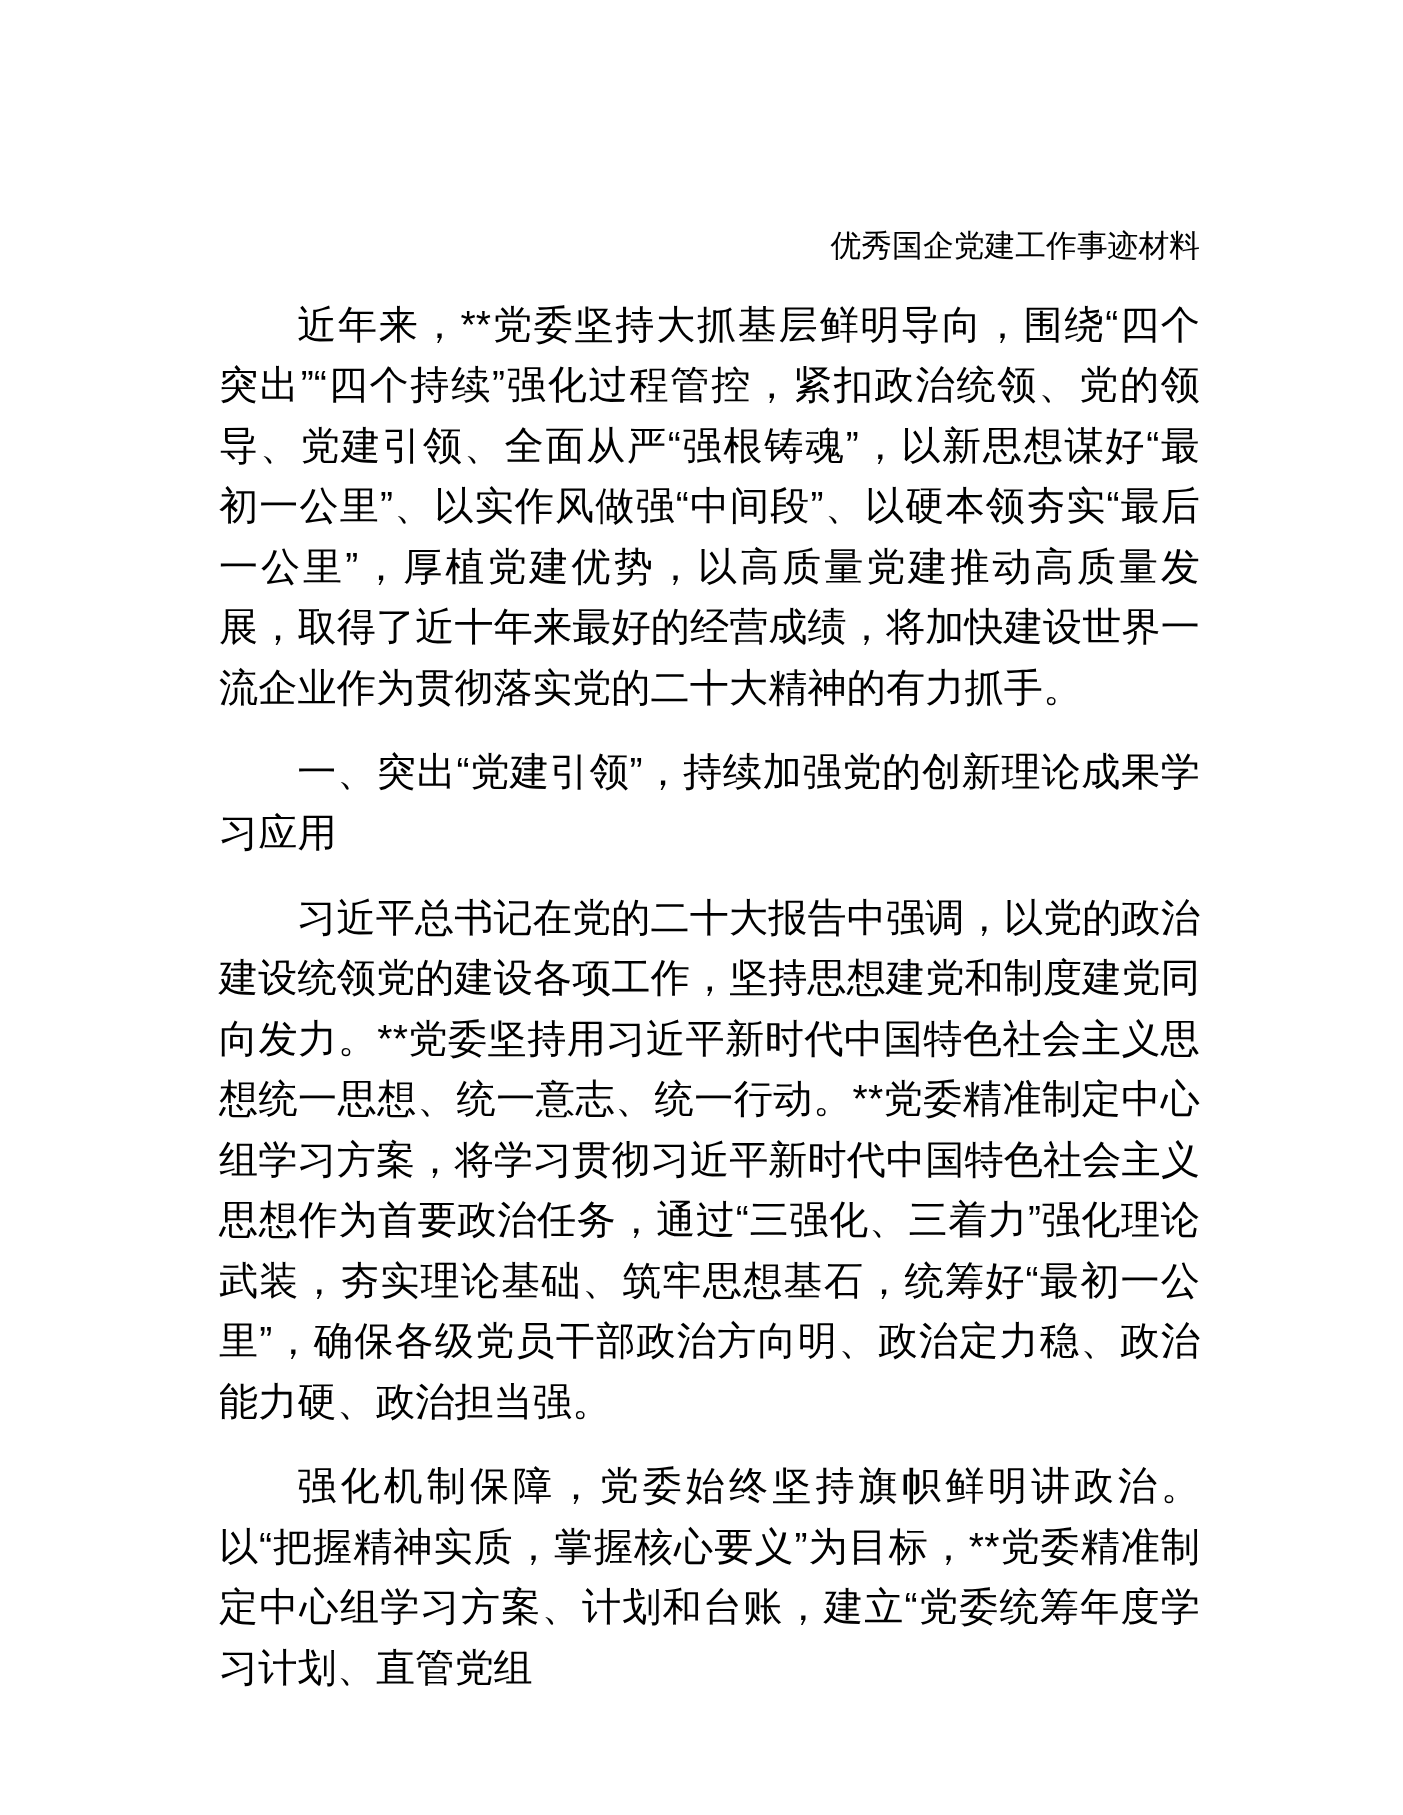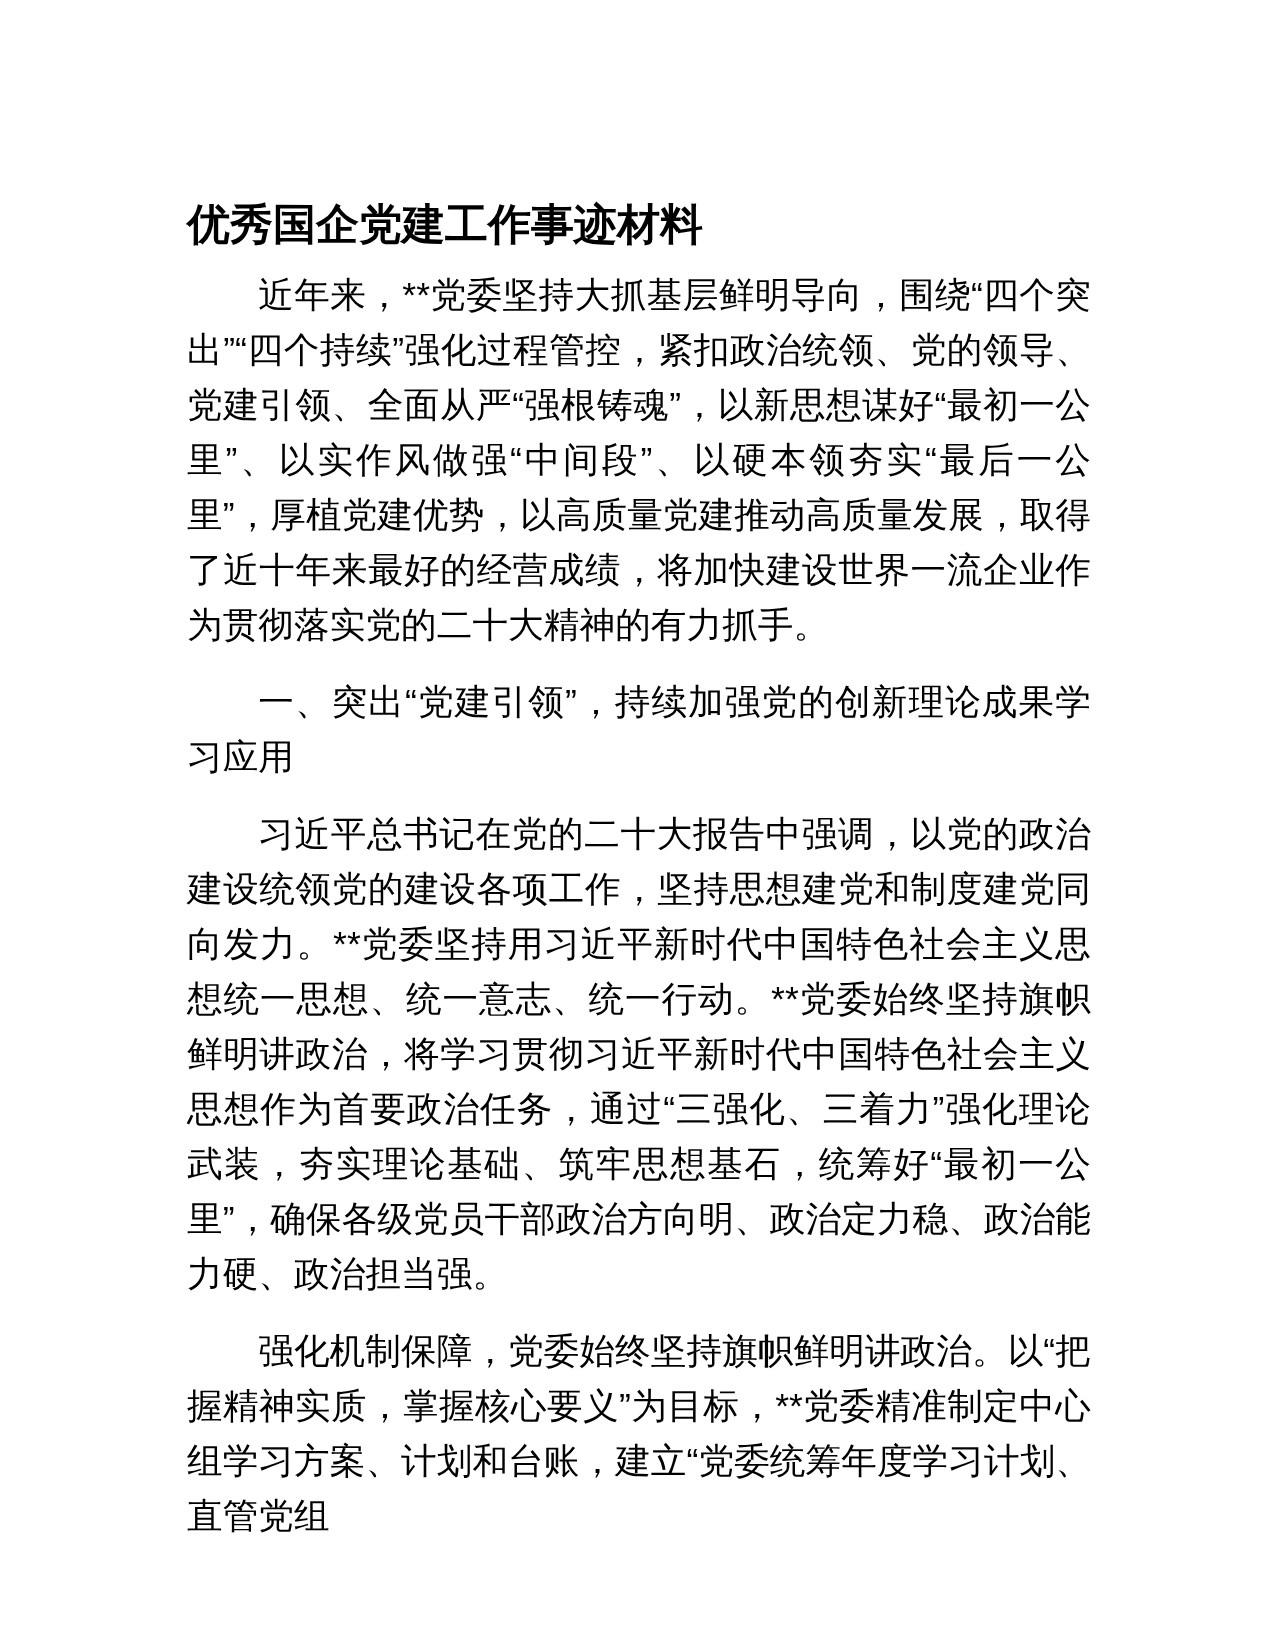--- a/index.html
+++ b/index.html
@@ -19,35 +19,35 @@
     overflow: hidden;
     box-sizing: border-box;
   }
   .content {
     position: absolute;
     left: 187px;
     top: 196px;
     width: 904px;
   }
   .doc-title {
-    font-size: 43px;
-    font-weight: bold;
-    text-align: left;
+    font-size: 28px;
+    font-weight: normal;
+    text-align: right;
     line-height: 56px;
     letter-spacing: 0px;
     margin: 0 0 16px 0;
     white-space: nowrap;
   }
   .para {
     font-size: 35.6px;
     line-height: 55px;
     text-align: justify;
     text-align-last: left;
     text-justify: inter-ideograph;
-    margin: 0 0 22px 0;
+    margin: 0 0 22px 12px;
     text-indent: 2em;
     letter-spacing: 0.1px;
     word-break: break-all;
   }
   .para.heading-para {
     margin-bottom: 22px;
   }
   .para:last-child {
     margin-bottom: 0;
   }
@@ -57,18 +57,18 @@
 
 <div class="page">
   <div class="content">
 
     <h1 class="doc-title">优秀国企党建工作事迹材料</h1>
 
     <p class="para">近年来，**党委坚持大抓基层鲜明导向，围绕“四个突出”“四个持续”强化过程管控，紧扣政治统领、党的领导、党建引领、全面从严“强根铸魂”，以新思想谋好“最初一公里”、以实作风做强“中间段”、以硬本领夯实“最后一公里”，厚植党建优势，以高质量党建推动高质量发展，取得了近十年来最好的经营成绩，将加快建设世界一流企业作为贯彻落实党的二十大精神的有力抓手。</p>
 
     <p class="para heading-para">一、突出“党建引领”，持续加强党的创新理论成果学习应用</p>
 
-    <p class="para">习近平总书记在党的二十大报告中强调，以党的政治建设统领党的建设各项工作，坚持思想建党和制度建党同向发力。**党委坚持用习近平新时代中国特色社会主义思想统一思想、统一意志、统一行动。**党委始终坚持旗帜鲜明讲政治，将学习贯彻习近平新时代中国特色社会主义思想作为首要政治任务，通过“三强化、三着力”强化理论武装，夯实理论基础、筑牢思想基石，统筹好“最初一公里”，确保各级党员干部政治方向明、政治定力稳、政治能力硬、政治担当强。</p>
+    <p class="para">习近平总书记在党的二十大报告中强调，以党的政治建设统领党的建设各项工作，坚持思想建党和制度建党同向发力。**党委坚持用习近平新时代中国特色社会主义思想统一思想、统一意志、统一行动。**党委精准制定中心组学习方案，将学习贯彻习近平新时代中国特色社会主义思想作为首要政治任务，通过“三强化、三着力”强化理论武装，夯实理论基础、筑牢思想基石，统筹好“最初一公里”，确保各级党员干部政治方向明、政治定力稳、政治能力硬、政治担当强。</p>
 
     <p class="para">强化机制保障，党委始终坚持旗帜鲜明讲政治。以“把握精神实质，掌握核心要义”为目标，**党委精准制定中心组学习方案、计划和台账，建立“党委统筹年度学习计划、直管党组</p>
 
   </div>
 </div>
 
 </body></html>

